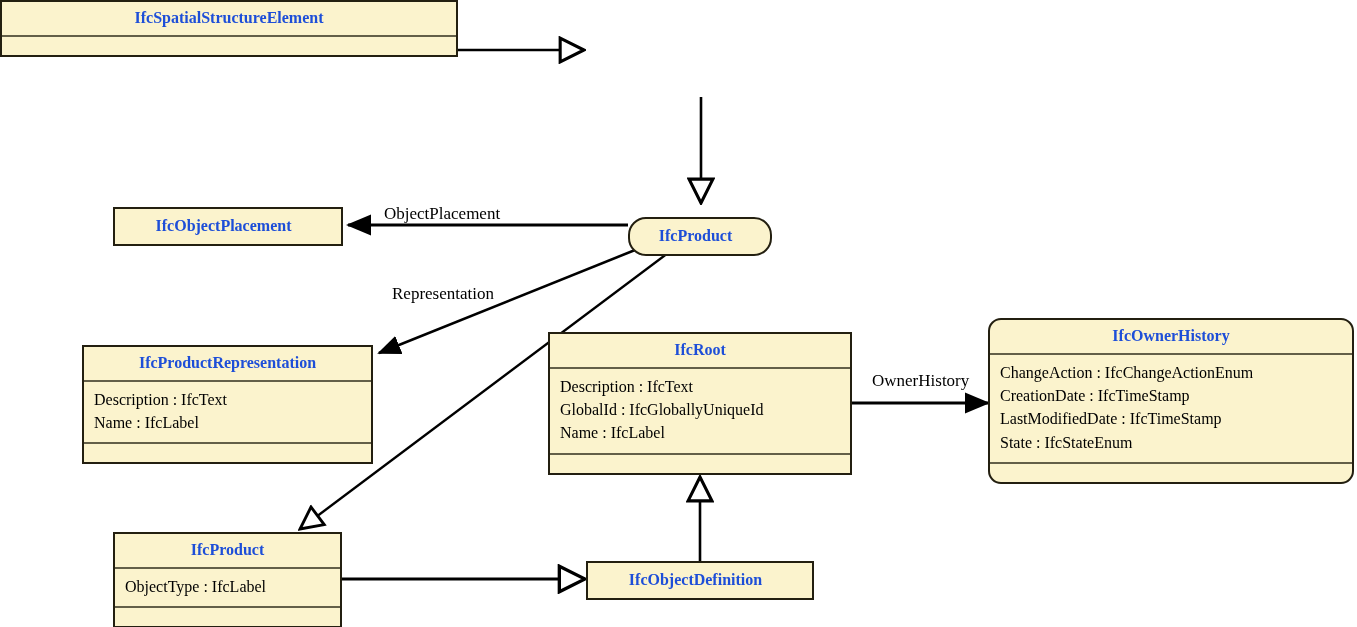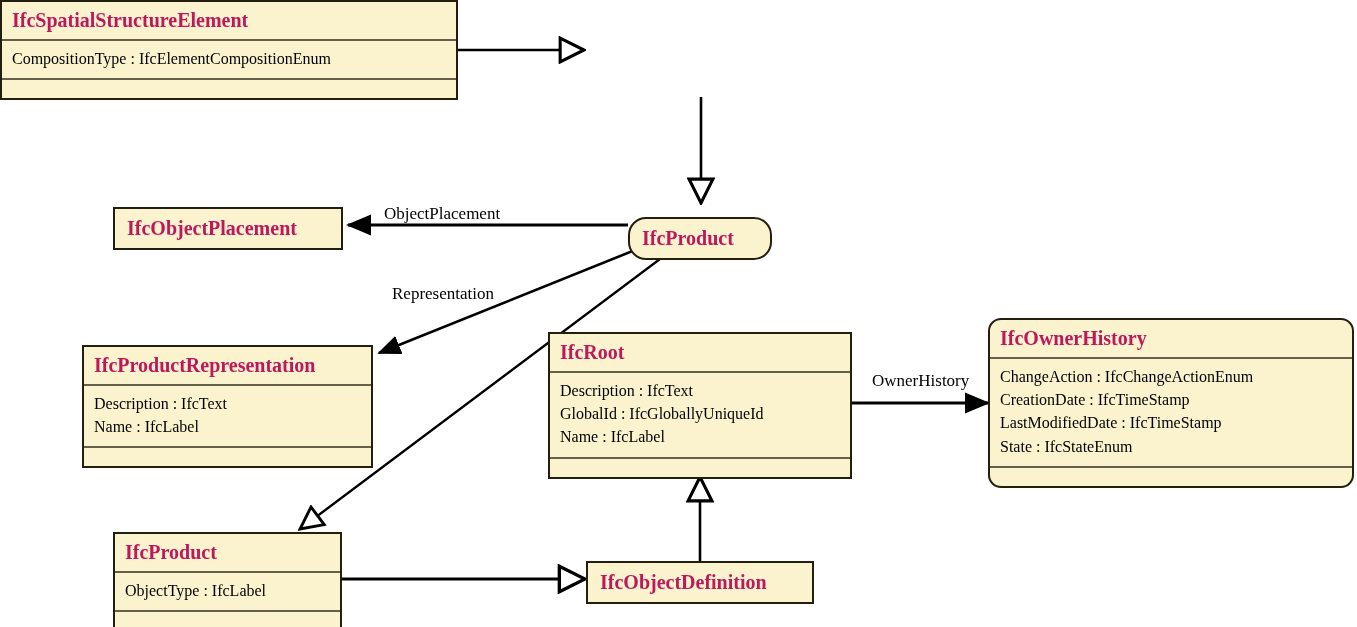--- a/index.html
+++ b/index.html
@@ -29,26 +29,26 @@
     pointer-events: none;
   }
   .uml-class {
     position: absolute;
     box-sizing: border-box;
     background: #fbf3cd;
     border: 2px solid #231f10;
     z-index: 5;
   }
   .uml-name {
-    text-align: left;
+    text-align: center;
     font-weight: bold;
-    font-size: 20px;
+    font-size: 16px;
     line-height: 1.0;
     padding: 8px 10px 9px 10px;
-    color: #be185d;
+    color: #1d4ed8;
     white-space: nowrap;
   }
   .uml-attrs {
     border-top: 2px solid #635f48;
     padding: 6px 10px 8px 10px;
     font-size: 16px;
     line-height: 1.45;
     color: #000000;
   }
   .uml-attr {
@@ -97,23 +97,20 @@
 
     <line x1="852" y1="403" x2="988" y2="403" stroke="#000000" stroke-width="2.8" marker-end="url(#solid-tri)"></line>
 
     <line x1="700" y1="562" x2="700" y2="477" stroke="#000000" stroke-width="2.6" marker-end="url(#hollow-tri)"></line>
 
     <line x1="342" y1="579" x2="585" y2="579" stroke="#000000" stroke-width="2.8" marker-end="url(#hollow-tri)"></line>
   </svg>
 
   <div class="uml-class" style="left:0px; top:0px; width:458px;">
     <div class="uml-name">IfcSpatialStructureElement</div>
-    <div class="uml-attrs">
-      <div class="uml-attr">CompositionType : IfcElementCompositionEnum</div>
-    </div>
     <div class="uml-ops"></div>
   </div>
 
 
   <div class="uml-class compact" style="left:113px; top:207px; width:230px;">
     <div class="uml-name">IfcObjectPlacement</div>
   </div>
 
   <div class="uml-class compact" style="left:628px; top:217px; width:144px;border-radius:18px;">
     <div class="uml-name">IfcProduct</div>

